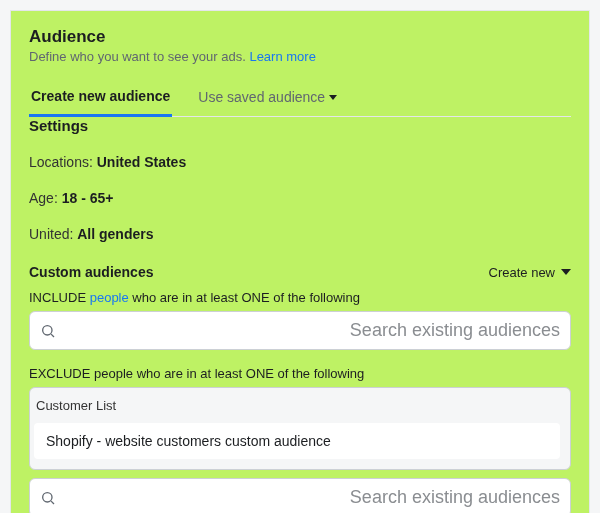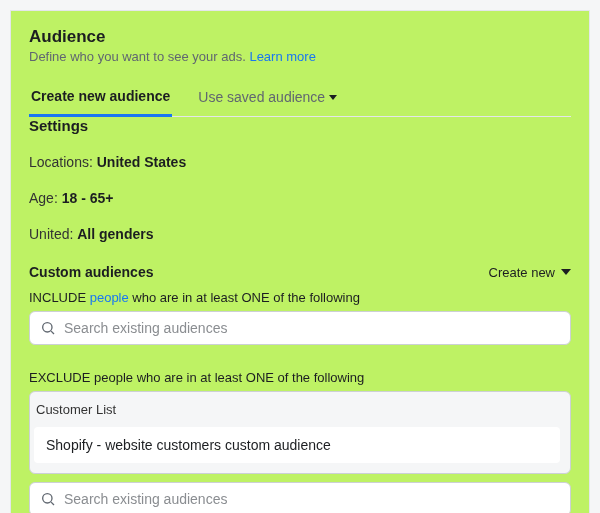--- a/index.html
+++ b/index.html
@@ -99,24 +99,25 @@
     align-items: center;
     gap: 8px;
     border: 1px solid #ccd0d5;
     border-radius: 6px;
     padding: 8px 10px;
     background: #fff;
   }
   .search-box input {
     border: none;
     outline: none;
-    font-size: 14px;
+    font-size: 18px;
     color: #606770;
     flex: 1;
     background: transparent;
+    text-align: right;
   }
   .search-box input::placeholder {
     color: #8a8d91;
   }
   .exclude-block {
     border: 1px solid #ccd0d5;
     border-radius: 6px;
     background: #f5f6f7;
     padding: 10px 10px 10px 4px;
     margin-top: 6px;
@@ -188,21 +189,21 @@
   </div>
 
   <div class="search-box">
     <svg class="icon-search" viewBox="0 0 24 24" fill="none" stroke="#606770" stroke-width="2">
         <circle cx="11" cy="11" r="7"></circle>
         <line x1="21" y1="21" x2="16.65" y2="16.65"></line>
       </svg>
     <input type="text" placeholder="Search existing audiences" style="">
   </div>
 
-  <div class="rule-text" style="margin-top:25px;">EXCLUDE people who are in at least ONE of the following</div>
+  <div class="rule-text" style="margin-top:16px;">EXCLUDE people who are in at least ONE of the following</div>
 
   <div class="exclude-block">
     <div class="exclude-label">Customer List</div>
     <div class="audience-chip">Shopify - website customers custom audience</div>
   </div>
 
   <div class="search-box exclude-search">
     <svg class="icon-search" viewBox="0 0 24 24" fill="none" stroke="#606770" stroke-width="2">
         <circle cx="11" cy="11" r="7"></circle>
         <line x1="21" y1="21" x2="16.65" y2="16.65"></line>

